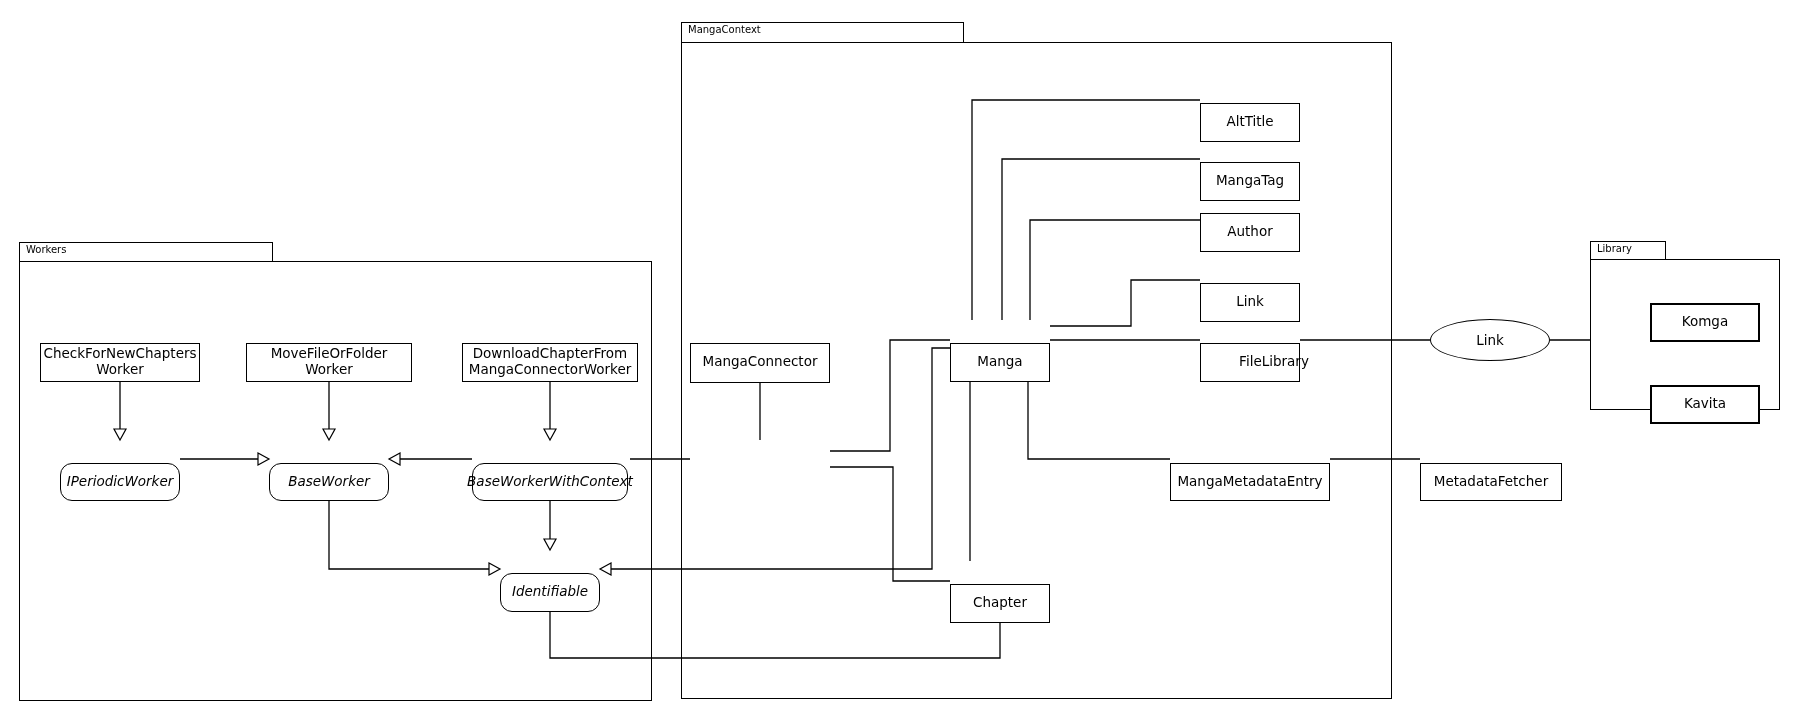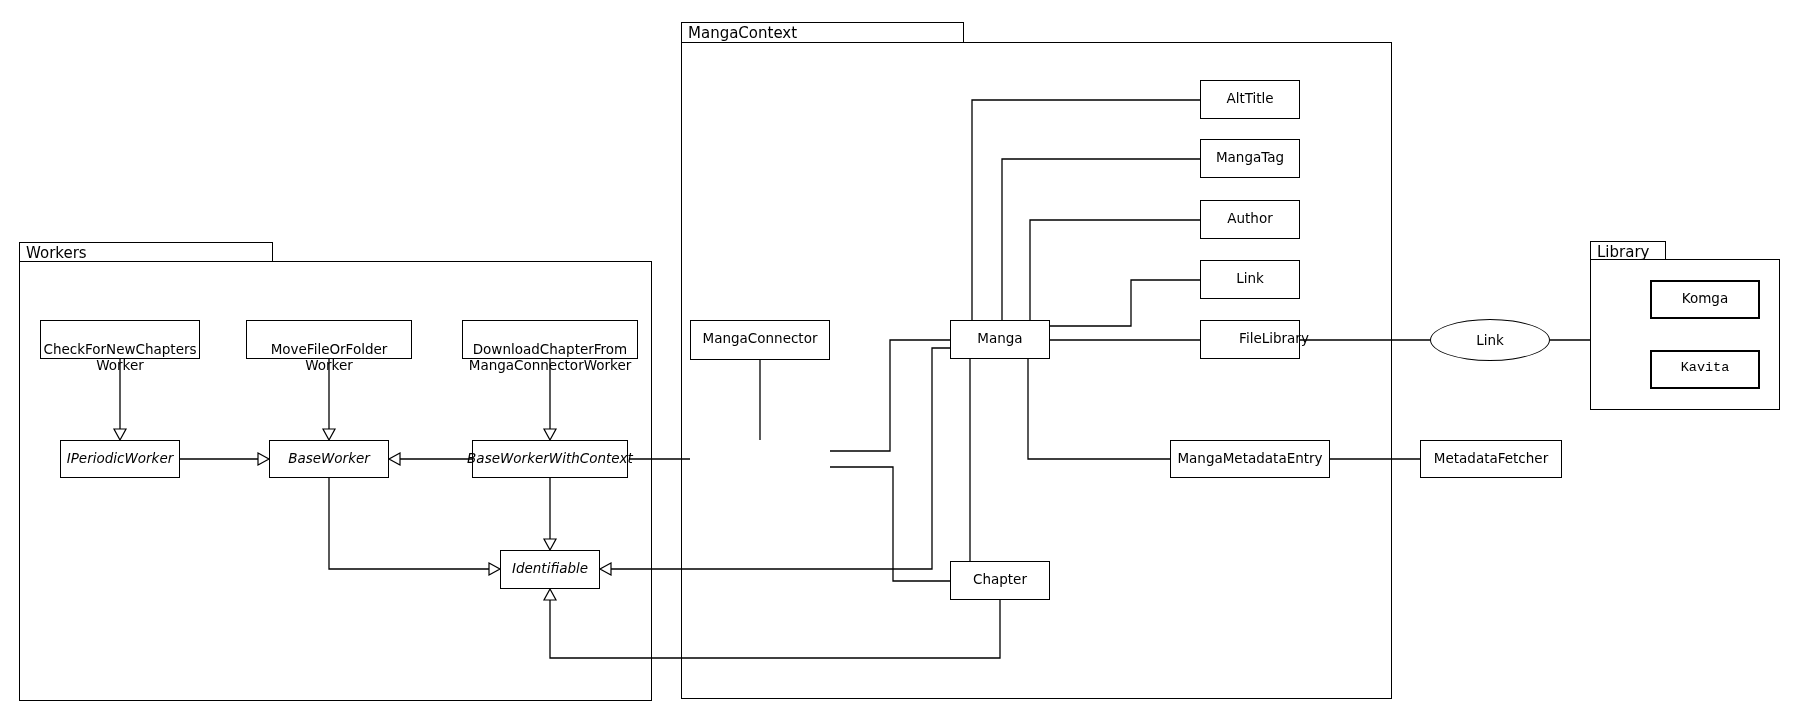--- a/index.html
+++ b/index.html
@@ -15,34 +15,34 @@
   svg.wires path, svg.wires polyline{fill:none;stroke:#000;stroke-width:1.3;}
   svg.wires polygon{fill:#fff;stroke:#000;stroke-width:1.2;}
 
   .pkg-body{
     position:absolute;z-index:0;
     border:1.4px solid #000;background:transparent;
   }
   .pkg-tab{
     position:absolute;z-index:2;
     border:1.4px solid #000;background:#fff;
-    font-size:15px;color:#000;
+    font-size:10px;color:#000;
     padding:1px 6px 0 6px;box-sizing:border-box;
     white-space:nowrap;overflow:hidden;
   }
   .node{
     position:absolute;z-index:3;
     border:1.3px solid #000;background:#fff;
     box-sizing:border-box;
     display:flex;justify-content:center;align-items:flex-start;
     font-size:13.5px;color:#000;text-align:center;
-    padding-top:9px;line-height:16px;
+    padding-top:9px;line-height:16px;margin-top:23px;
   }
-  .node.two-line{padding-top:20px;white-space:pre-line;}
-  .node.iface{font-style:italic;}
+  .node.two-line{padding-top:1px;white-space:pre-line;}
+  .node.iface{font-style:italic;border-radius:12px;}
   .node.thick{border-width:2px;padding-top:8px;}
   .ellipse{
     position:absolute;z-index:3;
     border:1.3px solid #000;background:#fff;border-radius:50%;
     box-sizing:border-box;
     display:flex;justify-content:center;align-items:center;
     font-size:13.5px;color:#000;
   }
 </style>
 </head>
@@ -118,24 +118,24 @@
   <div class="node iface" style="left:60px;top:440px;width:120px;height:38px;">IPeriodicWorker</div>
   <div class="node iface" style="left:269px;top:440px;width:120px;height:38px;">BaseWorker</div>
   <div class="node iface" style="left:472px;top:440px;width:156px;height:38px;">BaseWorkerWithContext</div>
   <div class="node iface" style="left:500px;top:550px;width:100px;height:39px;">Identifiable</div>
 
   <div class="node" style="left:690px;top:320px;width:140px;height:40px;">MangaConnector</div>
   <div class="node" style="left:950px;top:320px;width:100px;height:39px;">Manga</div>
   <div class="node" style="left:950px;top:561px;width:100px;height:39px;">Chapter</div>
   <div class="node" style="left:1200px;top:80px;width:100px;height:39px;">AltTitle</div>
   <div class="node" style="left:1200px;top:139px;width:100px;height:39px;">MangaTag</div>
-  <div class="node" style="left:1200px;top:200px;width:100px;height:39px;">Author</div>
+  <div class="node" style="left:1200px;top:190px;width:100px;height:39px;">Author</div>
   <div class="node" style="left:1200px;top:260px;width:100px;height:39px;">Link</div>
   <div class="node" style="left:1200px;top:320px;width:100px;height:39px;padding-left:48px;">FileLibrary</div>
   <div class="node" style="left:1170px;top:440px;width:160px;height:38px;">MangaMetadataEntry</div>
 
   <div class="node" style="left:1420px;top:440px;width:142px;height:38px;">MetadataFetcher</div>
   <div class="ellipse" style="left:1430px;top:319px;width:120px;height:42px;">Link</div>
 
   <div class="node thick" style="left:1650px;top:280px;width:110px;height:39px;">Komga</div>
-  <div class="node thick" style="left:1650px;top:350px;width:110px;height:39px;font-family:Liberation Mono, monospace;">Kavita</div>
+  <div class="node thick" style="left:1650px;top:362px;width:110px;height:39px;">Kavita</div>
 
 </div>
 
 </body></html>

